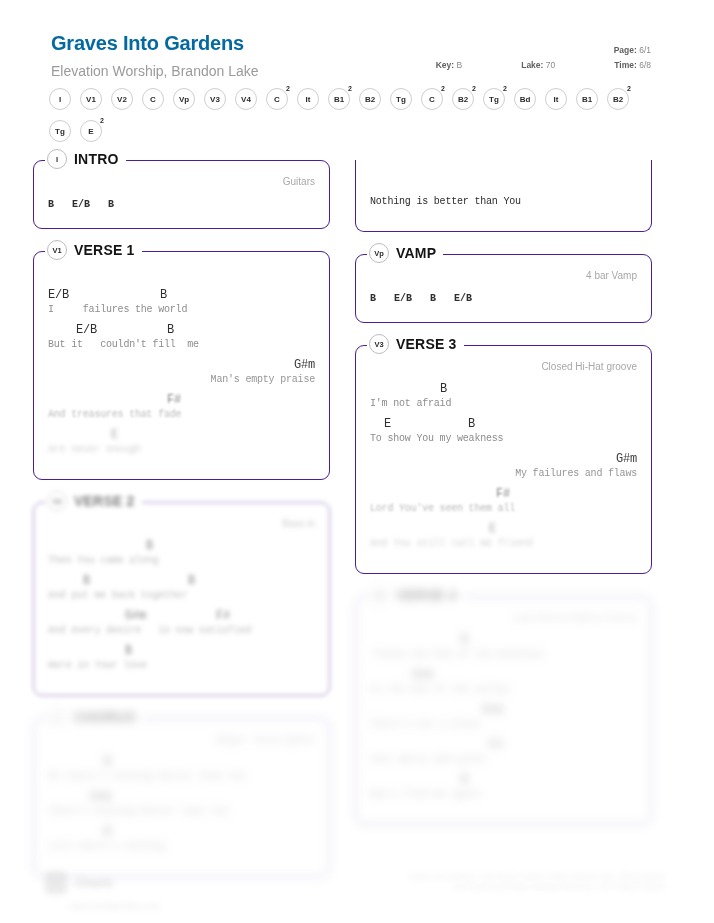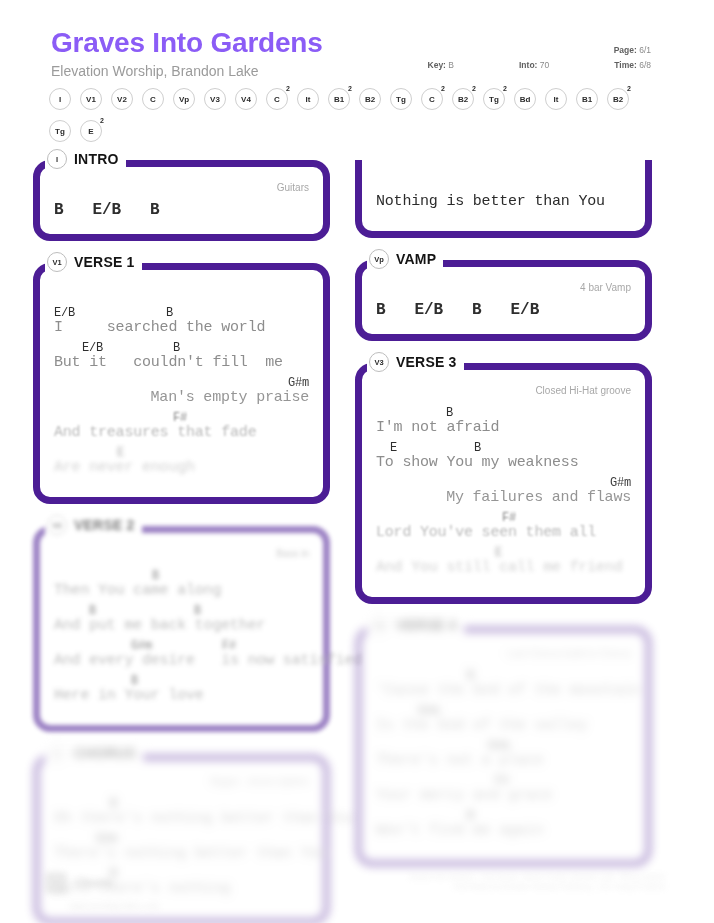--- a/index.html
+++ b/index.html
@@ -7,30 +7,30 @@
     width: 714px; height: 923px;
     background: #ffffff;
     font-family: "Liberation Sans", sans-serif;
     -webkit-font-smoothing: antialiased;
   }
   .page { position: relative; width: 714px; height: 923px; overflow: hidden; }
 
   
   .header { position: absolute; left: 51px; top: 30px; width: 600px; height: 55px; }
   .song-title {
-    font-size: 28px; font-weight: bold; color: #8b5cf6;
+    font-size: 20px; font-weight: bold; color: #0369a1;
     letter-spacing: -0.2px; line-height: 26px;
   }
   .song-artist {
     font-size: 14px; color: #9b9b9b; margin-top: 8px; line-height: 14px;
   }
   .meta { position: absolute; right: 0; top: 13px; text-align: right; }
   .meta-line { font-size: 8.5px; color: #8a8a8a; line-height: 15px; white-space: nowrap; }
   .meta-line .k { font-weight: bold; color: #5f5f5f; padding-left: 36px; }
-  .meta-row2 { display: flex; gap: 29px; justify-content: space-between; }
+  .meta-row2 { display: flex; gap: 23px; justify-content: space-between; }
 
   
   .badge-row {
     position: absolute; left: 49px; top: 88px; width: 600px;
     display: flex; flex-wrap: wrap; gap: 5px;
   }
   .badge {
     position: relative; width: 22px; height: 22px; border-radius: 50%;
     border: 1px solid #cfcfcf; background: #fff;
     display: flex; align-items: center; justify-content: center;
@@ -43,21 +43,21 @@
   }
 
   
   .col { position: absolute; width: 297px; }
   .col-left  { left: 33px;  top: 160px; }
   .col-right { left: 355px; top: 160px; }
 
   
   .section { position: relative; margin-bottom: 22px; }
   .card {
-    border: 7px solid #4c1d95; border-radius: 17px;
+    border: 1px solid #4c1d95; border-radius: 9px;
     background: #fff; padding: 14px 14px 16px 14px;
     min-height: 40px;
   }
   .card.clipped { border-top: none; border-top-left-radius: 0; border-top-right-radius: 0; }
   .sec-header {
     position: absolute; left: 12px; top: -11px;
     display: flex; align-items: center; gap: 7px;
     background: #fff; padding: 0 7px 0 2px; z-index: 2;
   }
   .sec-badge {
@@ -75,28 +75,28 @@
   }
 
   
   .chordline {
     font-family: "Liberation Mono", monospace;
     font-size: 12px; font-weight: normal; color: #2e2e2e;
     white-space: pre; line-height: 14px; letter-spacing: -0.2px;
   }
   .lyricline {
     font-family: "Liberation Mono", monospace;
-    font-size: 15px; color: #8d8d8d;
+    font-size: 10px; color: #8d8d8d;
     white-space: pre; line-height: 15px; letter-spacing: -0.2px;
   }
   .lyricline.dark { color: #2b2b2b; }
   .pair { margin-bottom: 6px; }
   .chords-only {
     font-family: "Liberation Mono", monospace;
-    font-size: 16px; font-weight: bold; color: #2e2e2e;
+    font-size: 10px; font-weight: bold; color: #2e2e2e;
     white-space: pre; line-height: 15px;
   }
   .blur-b2 { filter: blur(2.2px); opacity: 0.55; }
   .blur-b4 { filter: blur(4.2px); opacity: 0.33; }
   .fade-row-1 { filter: blur(0.35px); opacity: 0.92; text-align: right; }
   .fade-row-2 { filter: blur(1.1px);  opacity: 0.62; }
   .fade-row-3 { filter: blur(2.3px);  opacity: 0.40; }
 
   
   .footer {
@@ -126,21 +126,21 @@
       <div class="meta-line">
         <span class="k">Page:</span>
         <span>6/1</span>
       </div>
       <div class="meta-line meta-row2">
         <span>
           <span class="k">Key:</span>
           <span>B</span>
         </span>
         <span>
-          <span class="k">Into:</span>
+          <span class="k">Lake:</span>
           <span>70</span>
         </span>
         <span>
           <span class="k">Time:</span>
           <span>6/8</span>
         </span>
       </div>
     </div>
   </div>
 
@@ -233,21 +233,21 @@
     <div class="section">
       <div class="sec-header">
         <div class="sec-badge">V1</div>
         <div class="sec-name">VERSE 1</div>
       </div>
       <div class="card">
         <div class="sec-note"></div>
         <div class="lines">
             <div class="pair">
               <div class="chordline">E/B             B</div>
-              <div class="lyricline">I     searched the world</div>
+              <div class="lyricline">I     failures the world</div>
             </div>
             <div class="pair">
               <div class="chordline">    E/B          B</div>
               <div class="lyricline">But it   couldn't fill  me</div>
             </div>
             <div class="pair fade-row-1">
               <div class="chordline">            G#m</div>
               <div class="lyricline">Man's empty praise</div>
             </div>
             <div class="pair fade-row-2">

